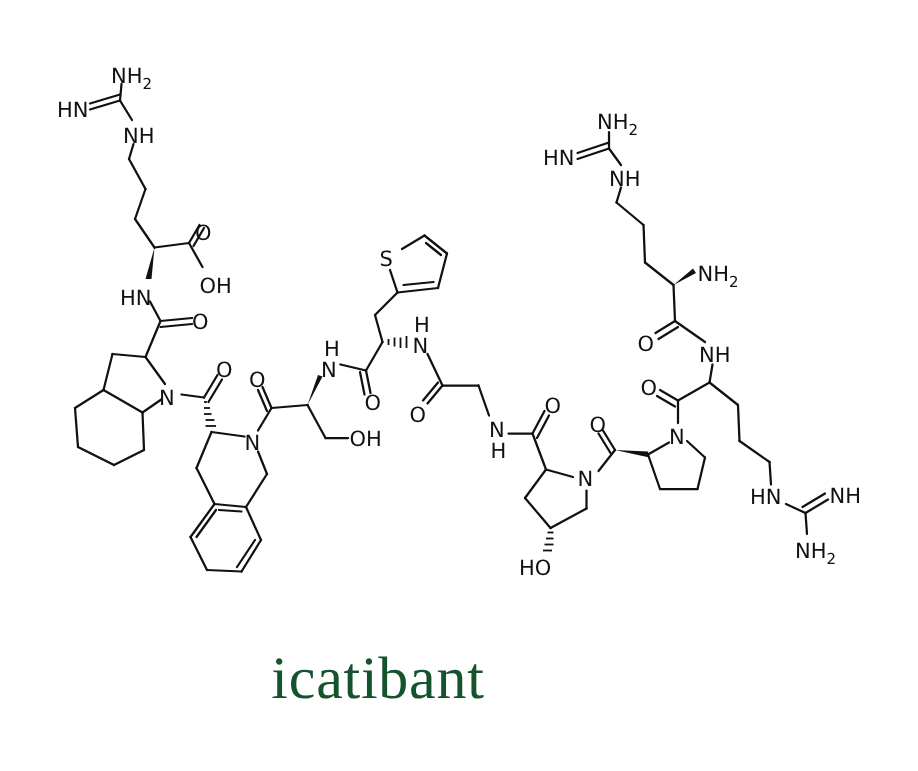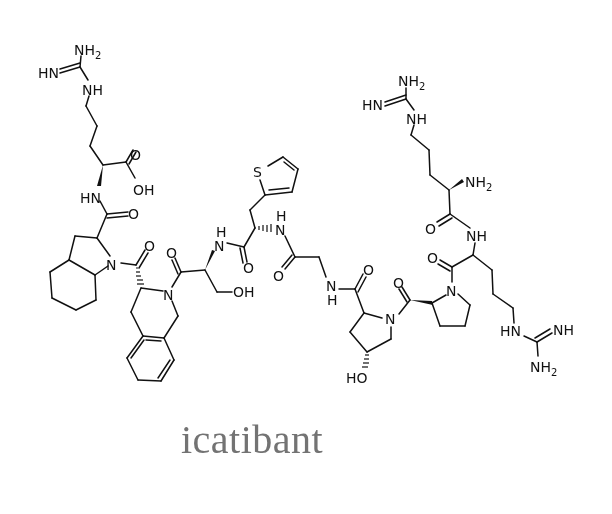--- a/index.html
+++ b/index.html
@@ -2,24 +2,24 @@
 <html><head>
 <meta charset="utf-8">
 <style>
   html, body { margin: 0; padding: 0; background: #ffffff; }
   body { width: 612px; height: 514px; position: relative; overflow: hidden; }
   #structure { position: absolute; left: 0; top: 0; }
   .bond { stroke: #111111; stroke-width: 1.5; fill: none; stroke-linecap: round; stroke-linejoin: round; }
   .atom { font-family: "DejaVu Sans", sans-serif; font-size: 14px; fill: #111111; }
   .sub { font-size: 10px; }
   #title {
-    position: absolute; left: 0; width: 504px; top: 416px;
+    position: absolute; left: 0; width: 504px; top: 428px;
     text-align: center;
     font-family: "Liberation Serif", "DejaVu Serif", serif;
-    font-size: 40px; color: #737373; letter-spacing: 0.5px;
+    font-size: 40px; color: #14532d; letter-spacing: 0.5px;
   }
 </style>
 </head>
 <body>
 
 <svg id="structure" width="612" height="420" viewBox="0 0 612 420" xmlns="http://www.w3.org/2000/svg">
 
   <g>
 
     <line class="bond" x1="81" y1="56" x2="80" y2="67"></line>

